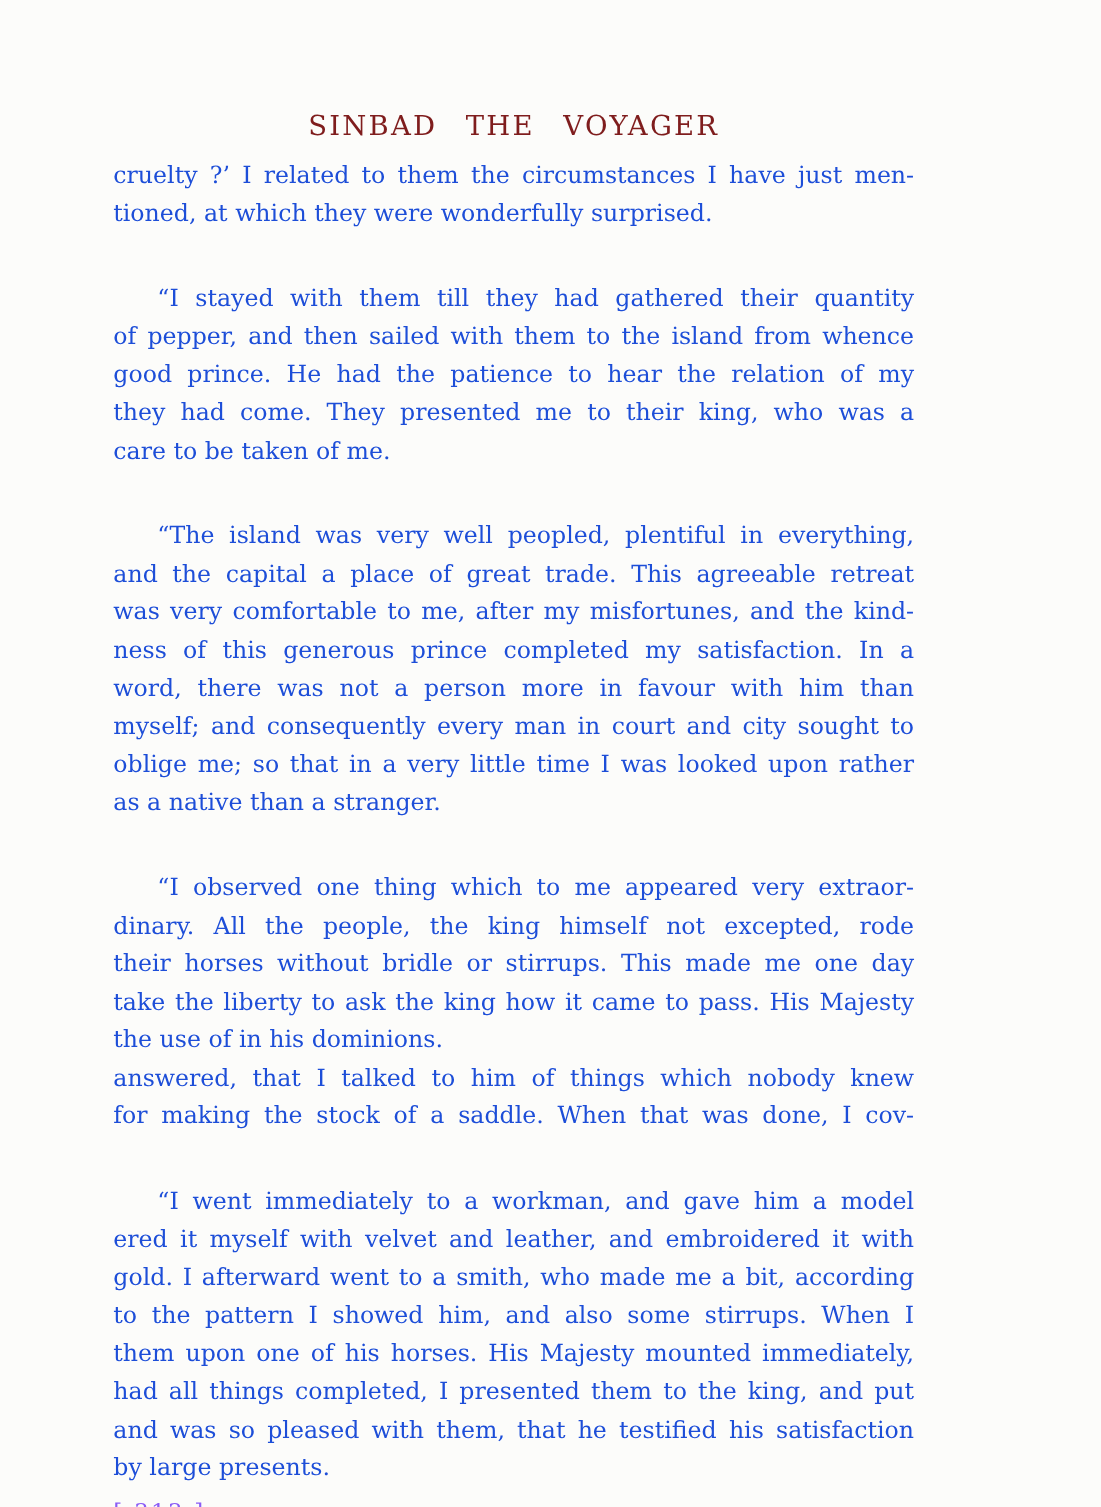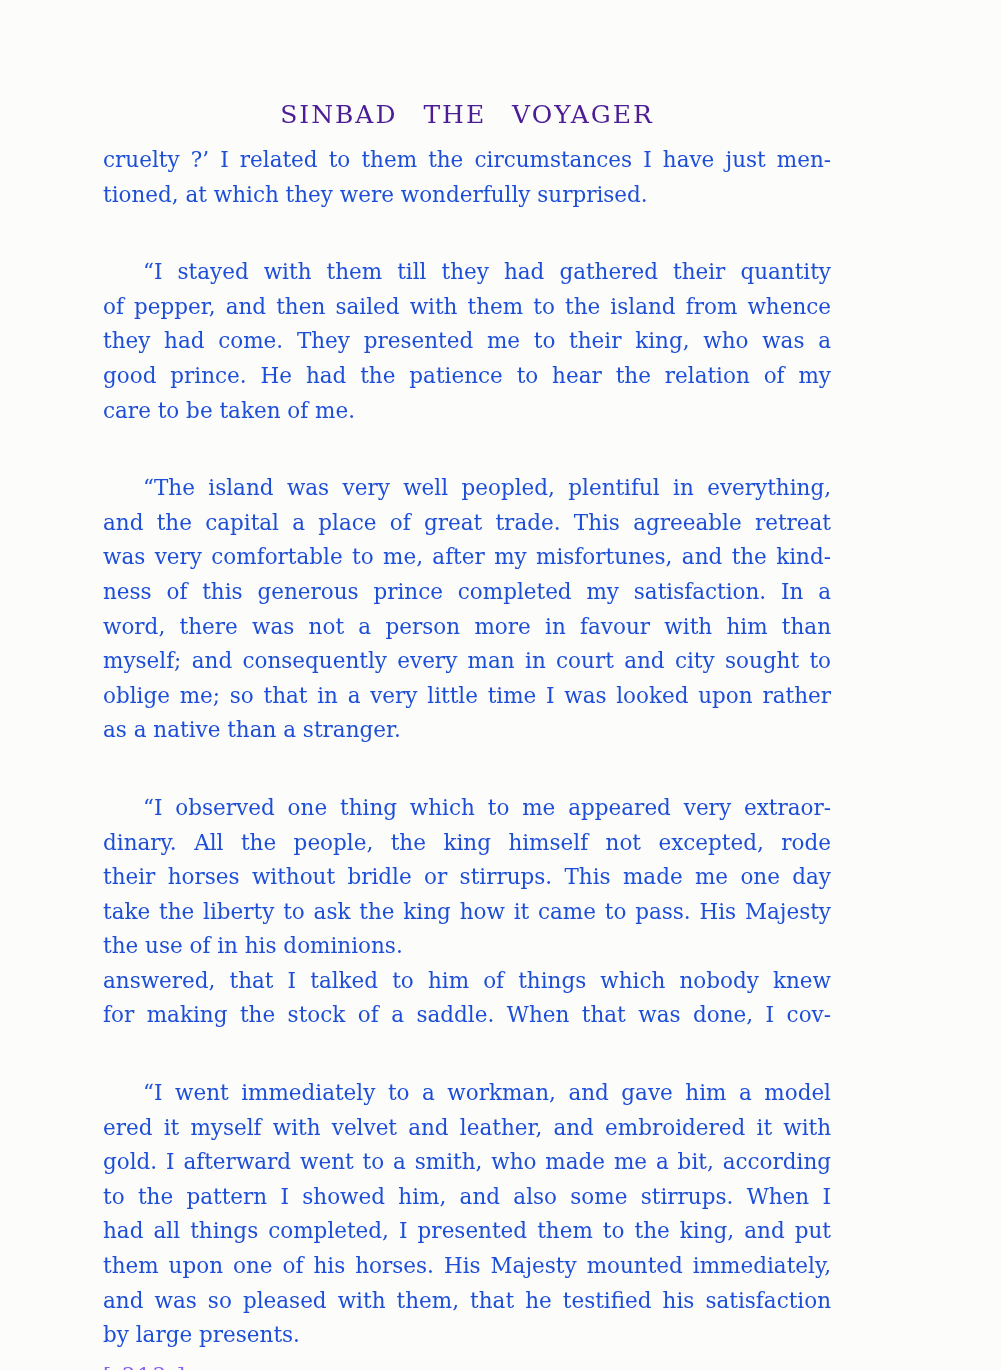--- a/index.html
+++ b/index.html
@@ -22,21 +22,21 @@
     left: 103px;
     top: 100px;
     width: 728px;
   }
   .running-head {
     text-align: center;
     font-size: 25px;
     letter-spacing: 2px;
     word-spacing: 16px;
     margin-bottom: 14px;
-    color: #4c1d95;
+    color: #7f1d1d;
   }
   .paragraph {
     margin: 0;
   }
   .line {
     font-size: 21.5px;
     line-height: 34.6px;
     text-align: justify;
     text-align-last: justify;
     color: #1d4ed8;
@@ -64,22 +64,22 @@
     <div class="running-head">SINBAD THE VOYAGER</div>
 
     <div>
         <div class="paragraph">
           <div class="line">cruelty ?’ I related to them the circumstances I have just men-</div>
           <div class="line last">tioned, at which they were wonderfully surprised.</div>
         </div>
         <div class="paragraph">
           <div class="line indent">“I stayed with them till they had gathered their quantity</div>
           <div class="line">of pepper, and then sailed with them to the island from whence</div>
+          <div class="line">good prince. He had the patience to hear the relation of my</div>
           <div class="line">they had come. They presented me to their king, who was a</div>
-          <div class="line">good prince. He had the patience to hear the relation of my</div>
           <div class="line last">care to be taken of me.</div>
         </div>
         <div class="paragraph">
           <div class="line indent">“The island was very well peopled, plentiful in everything,</div>
           <div class="line">and the capital a place of great trade. This agreeable retreat</div>
           <div class="line">was very comfortable to me, after my misfortunes, and the kind-</div>
           <div class="line">ness of this generous prince completed my satisfaction. In a</div>
           <div class="line">word, there was not a person more in favour with him than</div>
           <div class="line">myself; and consequently every man in court and city sought to</div>
           <div class="line">oblige me; so that in a very little time I was looked upon rather</div>
@@ -92,22 +92,22 @@
           <div class="line">take the liberty to ask the king how it came to pass. His Majesty</div>
           <div class="line last">the use of in his dominions.</div>
           <div class="line">answered, that I talked to him of things which nobody knew</div>
         </div>
         <div class="paragraph">
           <div class="line">for making the stock of a saddle. When that was done, I cov-</div>
           <div class="line indent">“I went immediately to a workman, and gave him a model</div>
           <div class="line">ered it myself with velvet and leather, and embroidered it with</div>
           <div class="line">gold. I afterward went to a smith, who made me a bit, according</div>
           <div class="line">to the pattern I showed him, and also some stirrups. When I</div>
+          <div class="line">them upon one of his horses. His Majesty mounted immediately,</div>
           <div class="line">had all things completed, I presented them to the king, and put</div>
-          <div class="line">them upon one of his horses. His Majesty mounted immediately,</div>
           <div class="line">and was so pleased with them, that he testified his satisfaction</div>
           <div class="line last">by large presents.</div>
         </div>
       </div>
 
     <div class="page-footer">[ 313 ]</div>
   </div>
 </div>
 
 </body></html>

